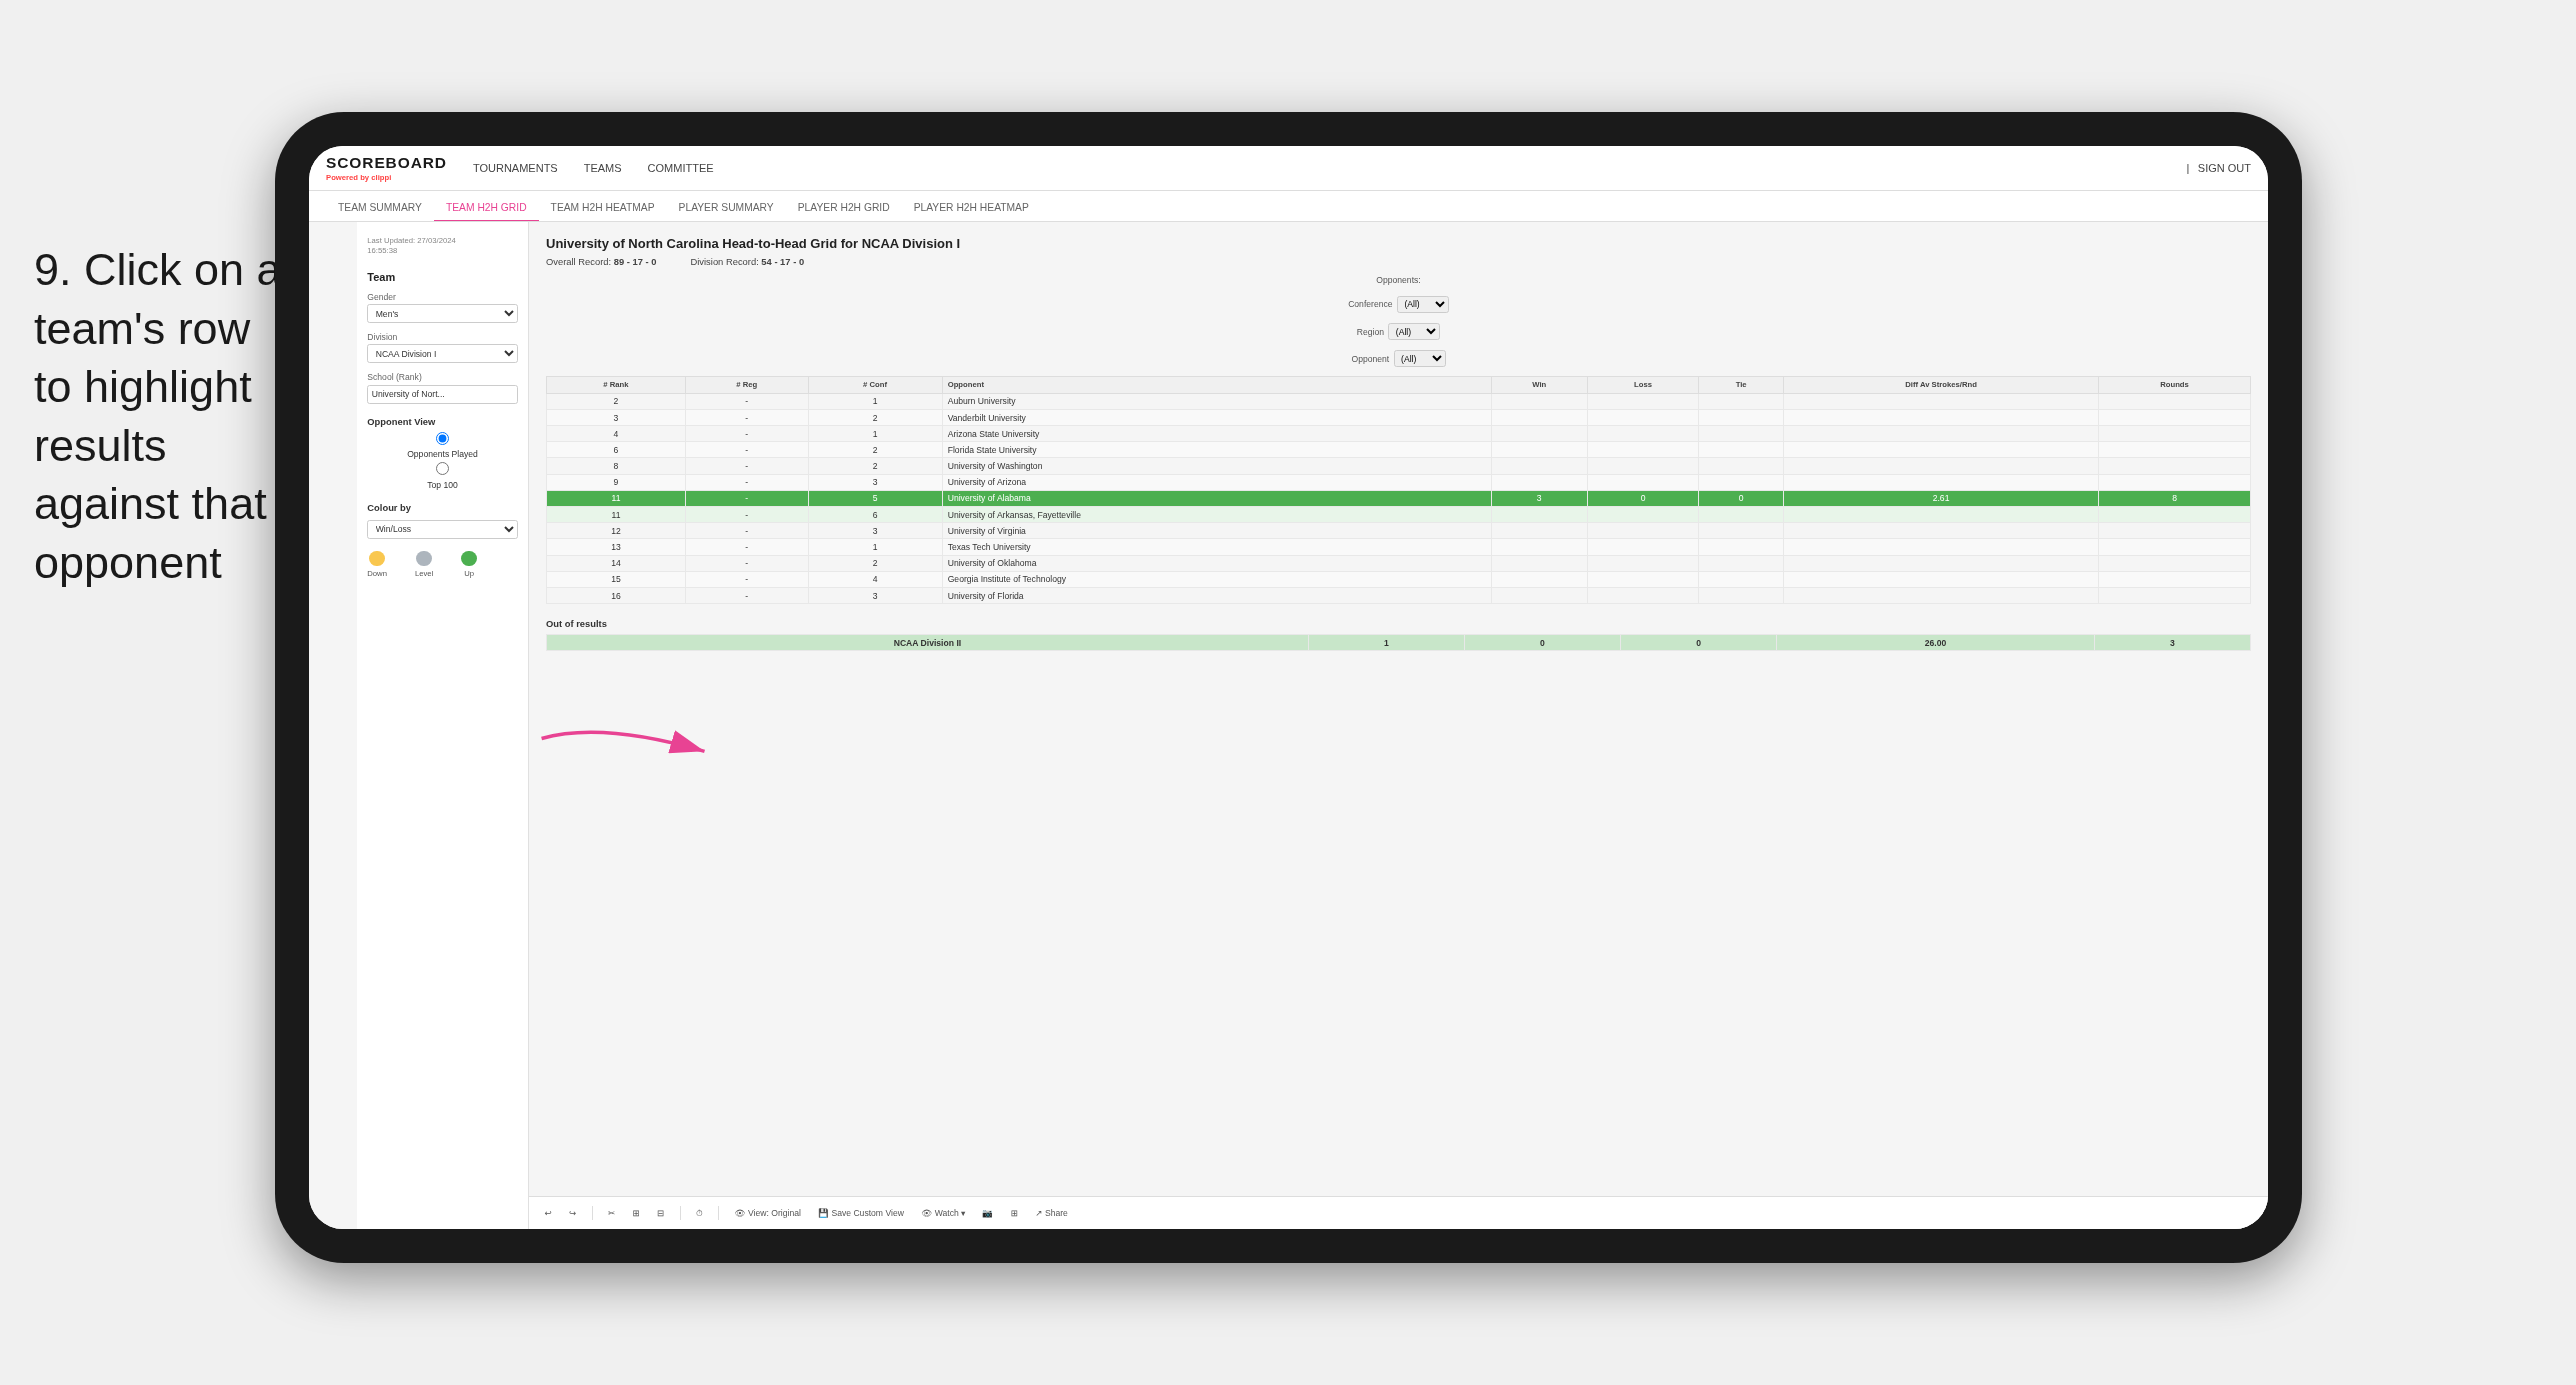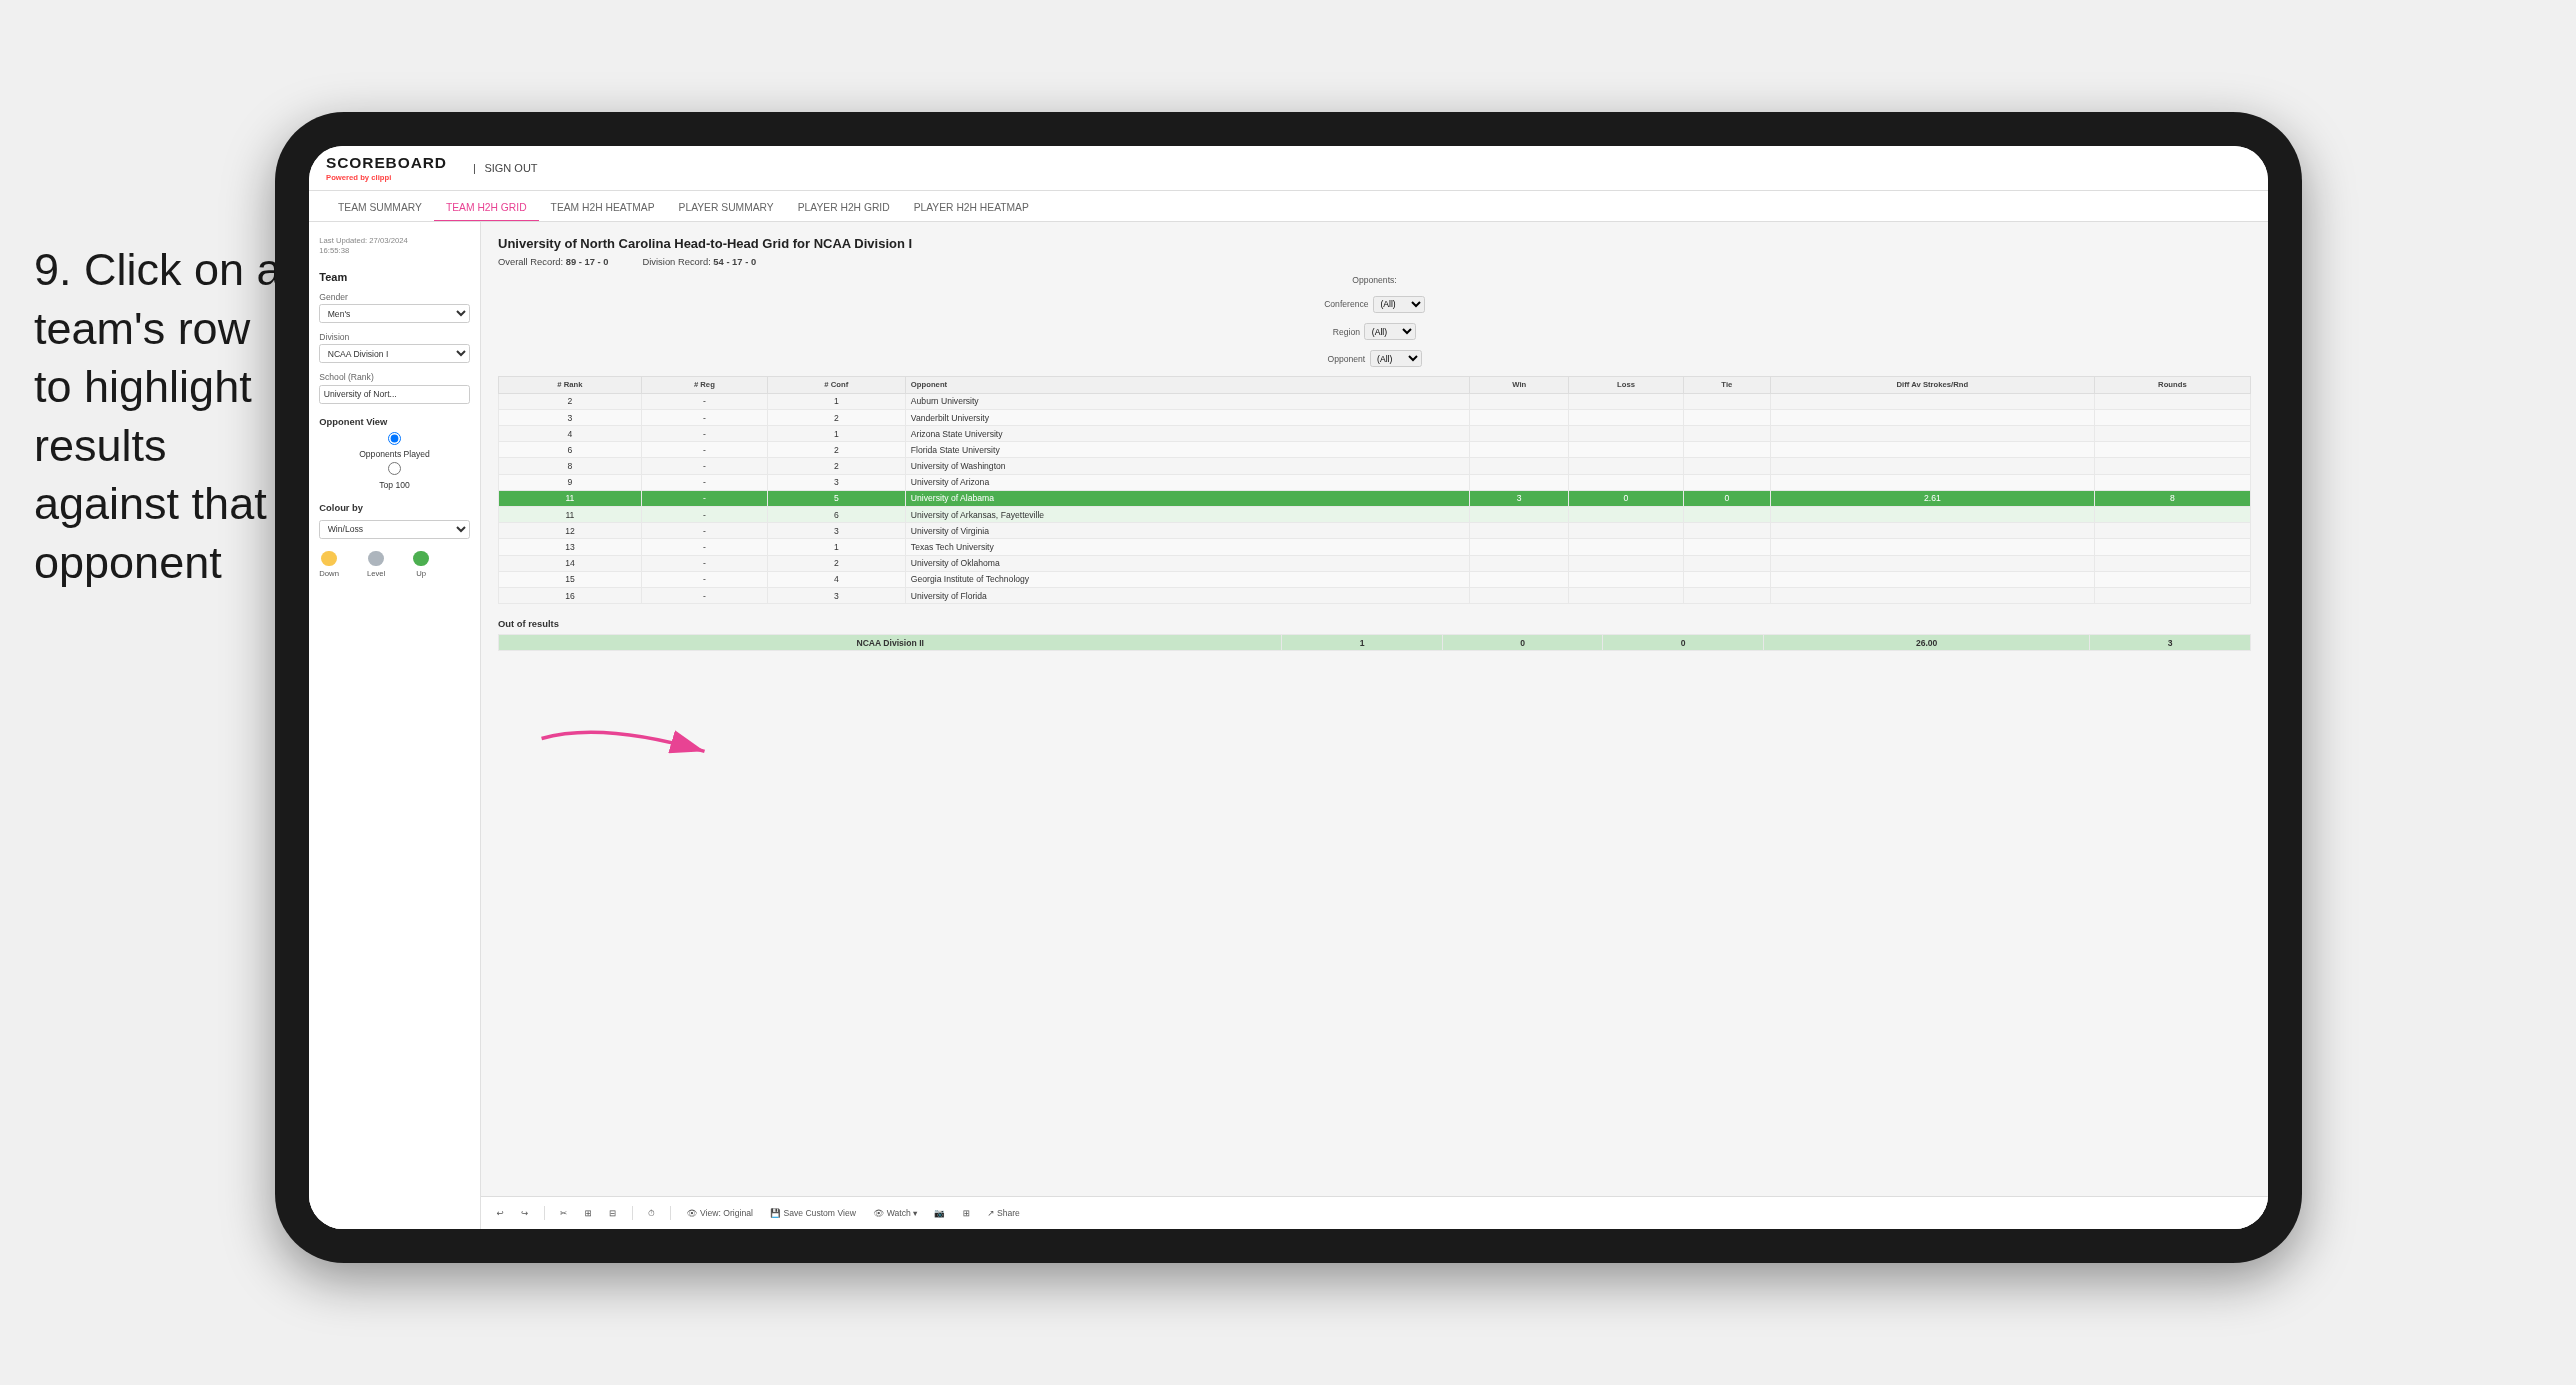--- a/index.html
+++ b/index.html
@@ -142,20 +142,21 @@
 
     
     .sidebar {
       width: 172px;
       background: #fff;
       border-right: 0.9px solid #e0e0e0;
       padding: 13.7px 10.3px;
       font-size: 9.4px;
       color: #333;
       flex-shrink: 0;
+      margin-left: 48px;
     }
 
     .sidebar-meta {
       font-size: 7.7px;
       color: #888;
       margin-bottom: 13.7px;
       line-height: 1.4;
     }
 
     .sidebar-section-title {
@@ -412,20 +413,25 @@
 <div class="tablet-frame">
   <div class="tablet-screen">
 
     <div class="top-nav">
       <div class="logo-area">
         <div class="logo-scoreboard">SCOREBOARD</div>
         <div class="logo-powered">
           <span>Powered by</span>
           <span style="color:#ff4444;font-weight:bold;">clippi</span>
         </div>
+      </div>
+      <div class="nav-items">
+        <div class="nav-item">TOURNAMENTS</div>
+        <div class="nav-item">TEAMS</div>
+        <div class="nav-item">COMMITTEE</div>
       </div>
       <div class="nav-right">
         <span>|</span>
         <span class="nav-item">Sign out</span>
       </div>
     </div>
 
     <div class="sub-nav">
       <div class="sub-nav-item">TEAM SUMMARY</div>
       <div class="sub-nav-item active">TEAM H2H GRID</div>

